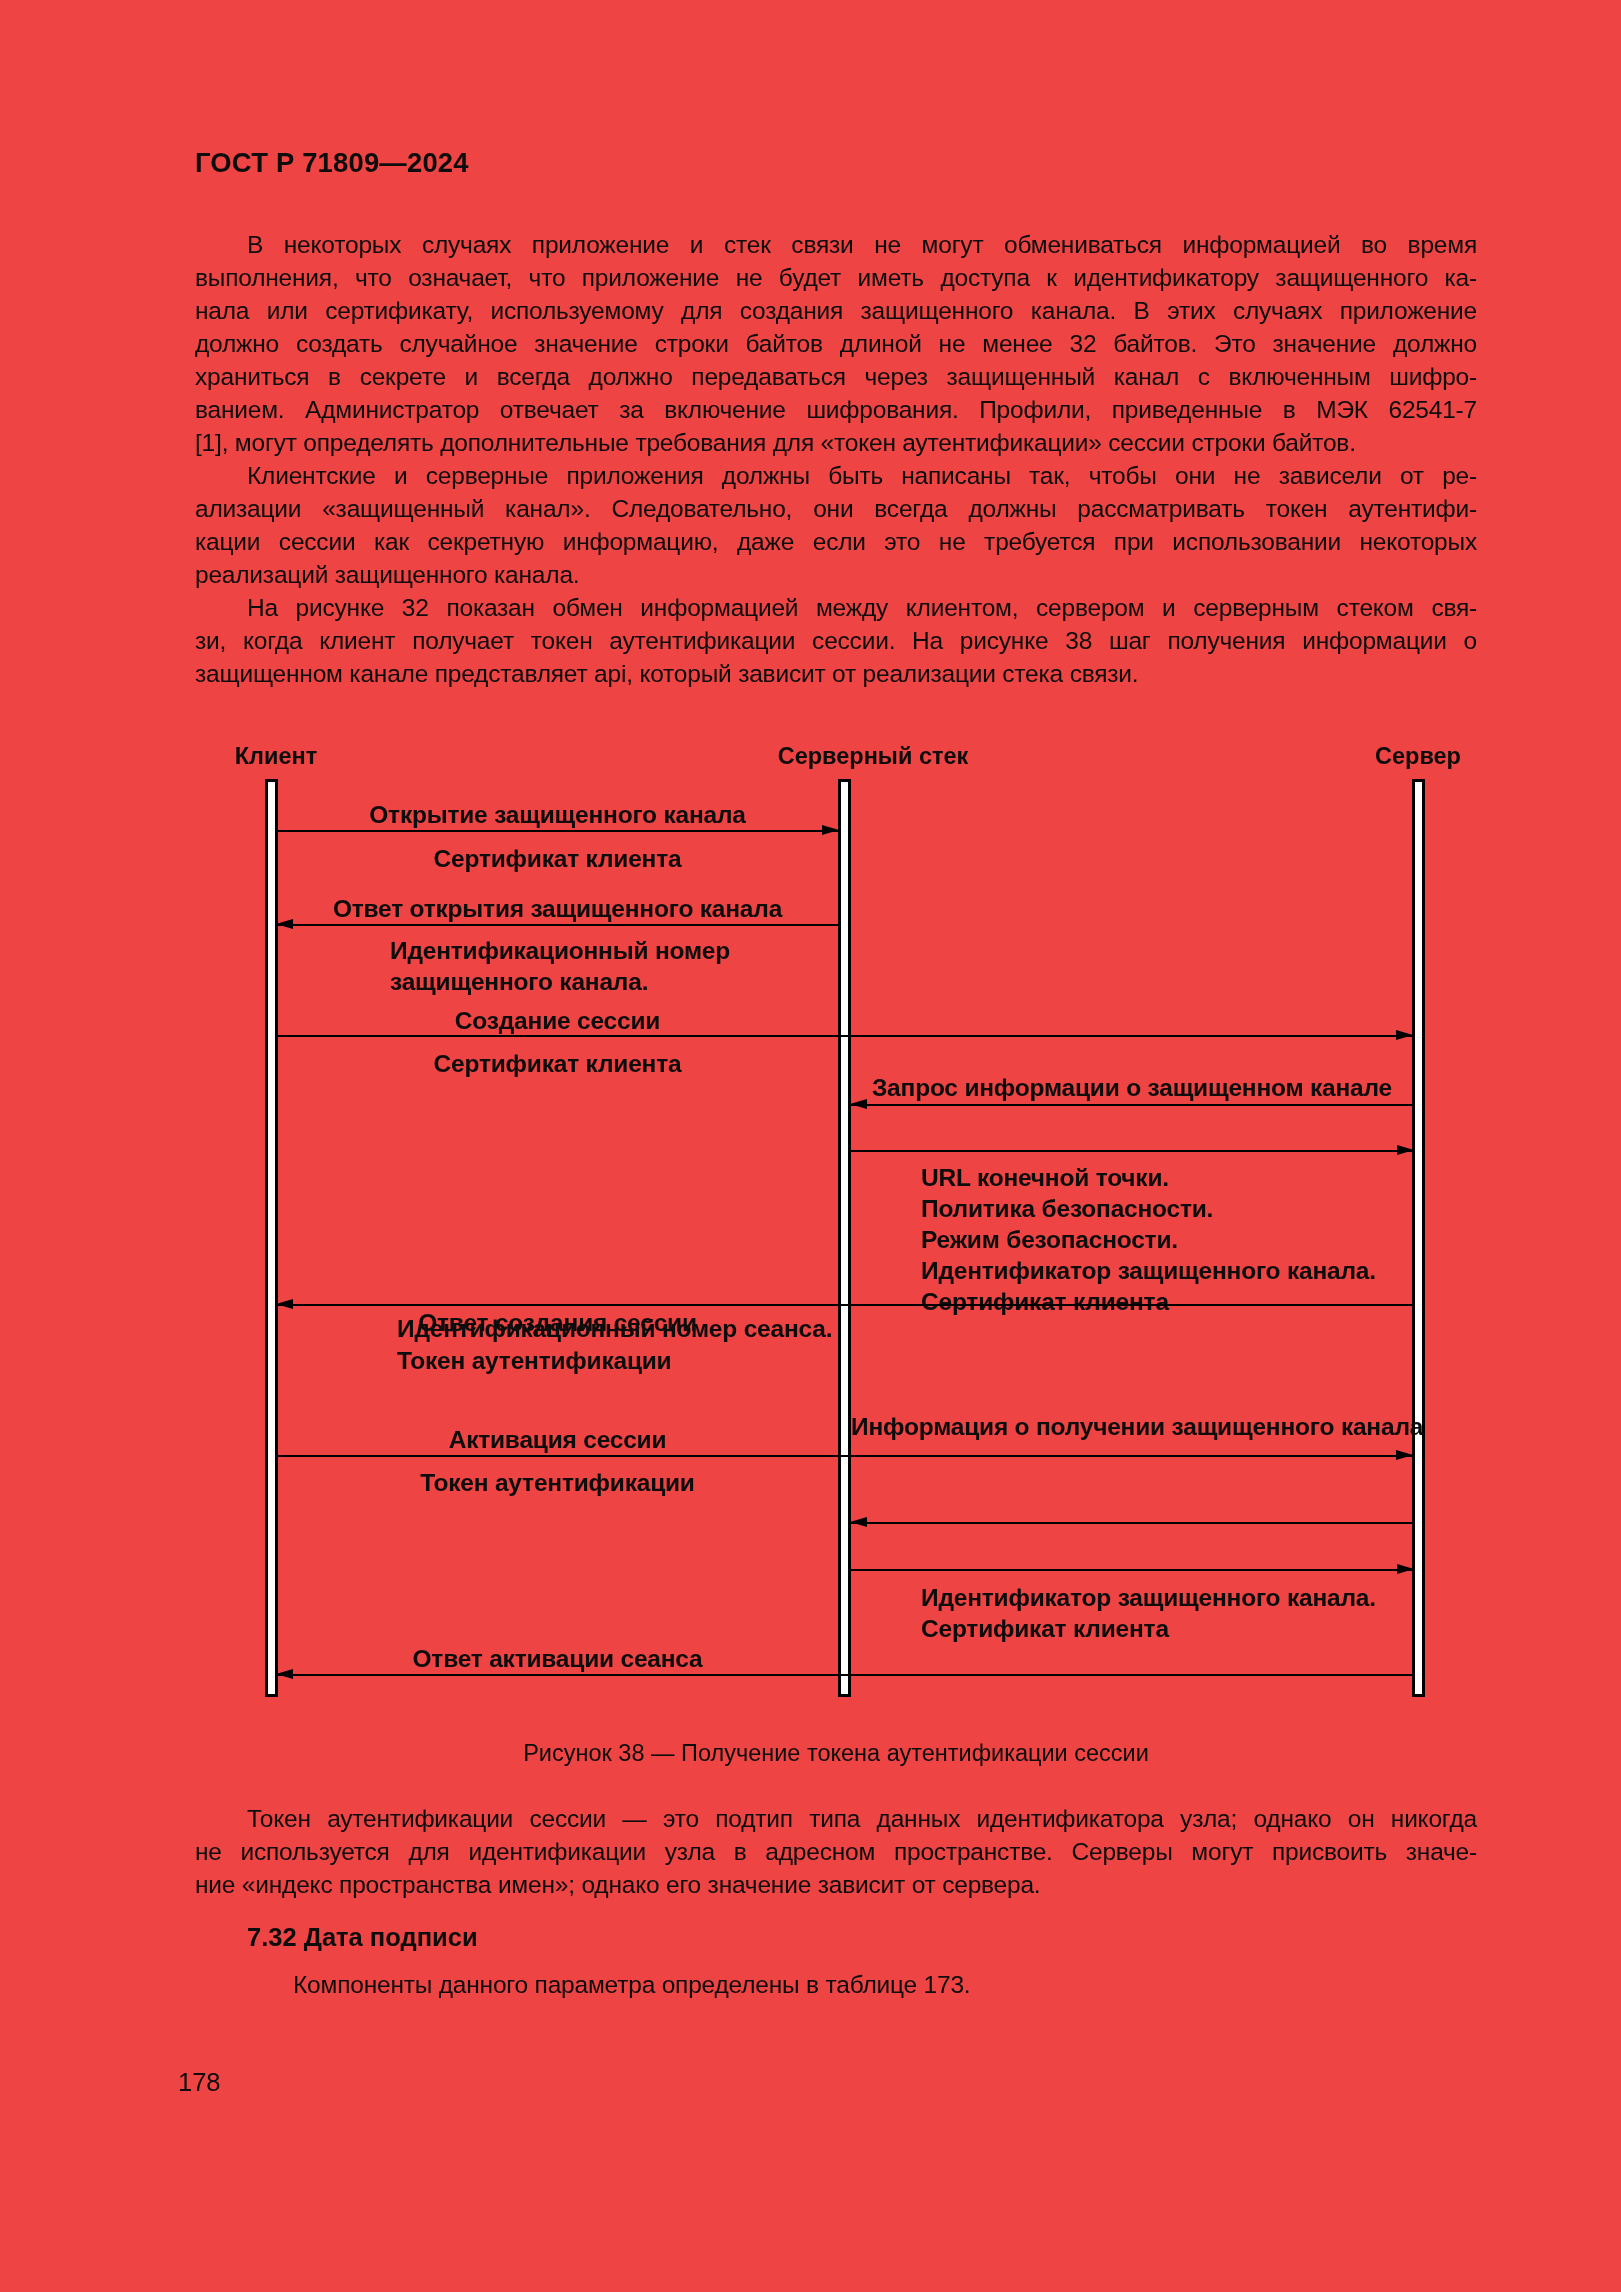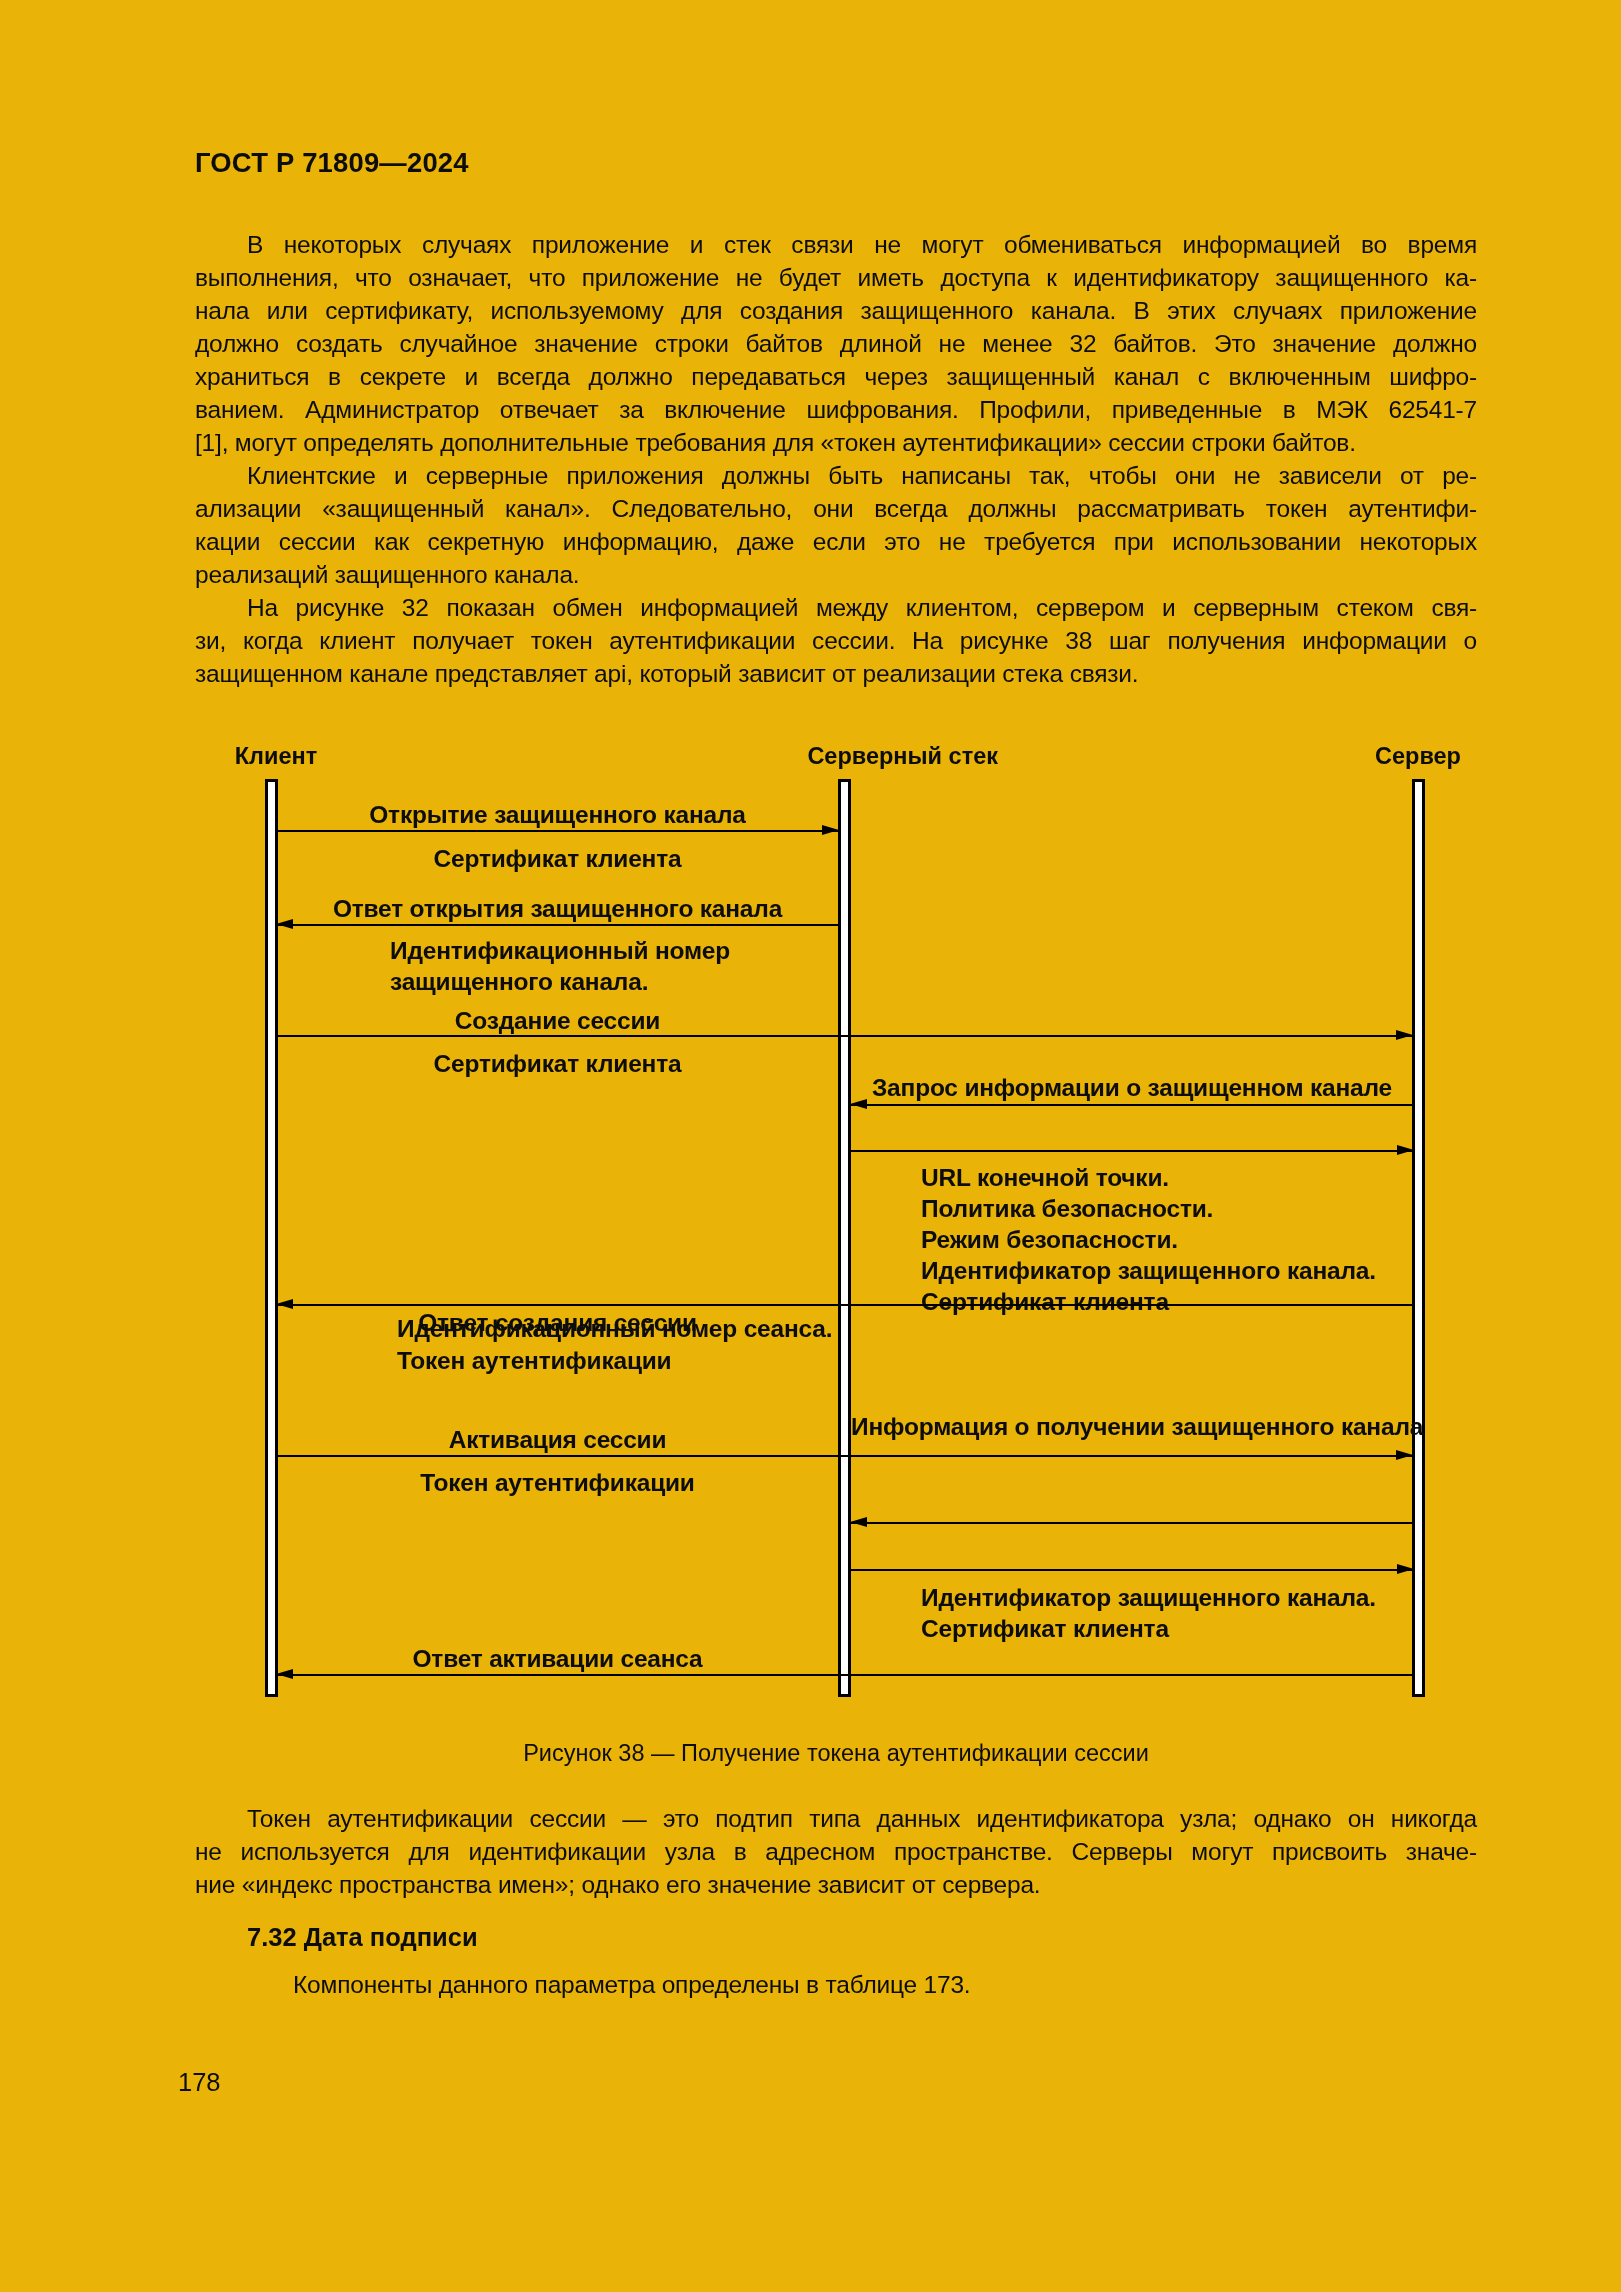--- a/index.html
+++ b/index.html
@@ -1,19 +1,19 @@
 <!DOCTYPE html>
 <html><head>
 <meta charset="utf-8">
 <style>
   html,body{margin:0;padding:0;background:#e8e8e8;}
   .page{
     position:relative;
     width:1621px;height:2293px;
-    background:#eab308;
+    background:#ef4444;
     font-family:"Liberation Sans",sans-serif;
     color:#0d0d0d;
     overflow:hidden;
     margin:0 auto;
   }
   .doc-header{
     position:absolute;left:195px;top:147px;
     font-size:27.4px;font-weight:700;letter-spacing:0.2px;
   }
   
@@ -97,21 +97,21 @@
     <div class="tline">кации сессии как секретную информацию, даже если это не требуется при использовании некоторых</div>
     <div class="tline last">реализаций защищенного канала.</div>
     <div class="tline first">На рисунке 32 показан обмен информацией между клиентом, сервером и серверным стеком свя-</div>
     <div class="tline">зи, когда клиент получает токен аутентификации сессии. На рисунке 38 шаг получения информации о</div>
     <div class="tline last">защищенном канале представляет api, который зависит от реализации стека связи.</div>
   </div>
 
   <div class="diagram">
 
     <div class="actor" style="left:178px;width:196px;">Клиент</div>
-    <div class="actor" style="left:704px;width:294px;text-align:right;">Серверный стек</div>
+    <div class="actor" style="left:726px;width:294px;">Серверный стек</div>
     <div class="actor" style="left:1320px;width:196px;">Сервер</div>
 
     <div class="lifeline" style="left:265px;"></div>
     <div class="lifeline" style="left:838px;"></div>
     <div class="lifeline" style="left:1412px;"></div>
 
     <div class="mlabel lspan" style="top:801px;">Открытие защищенного канала</div>
     <div class="arr ar" style="left:277px;width:561px;top:830px;"></div>
     <div class="mlabel lspan" style="top:845px;">Сертификат клиента</div>
 

